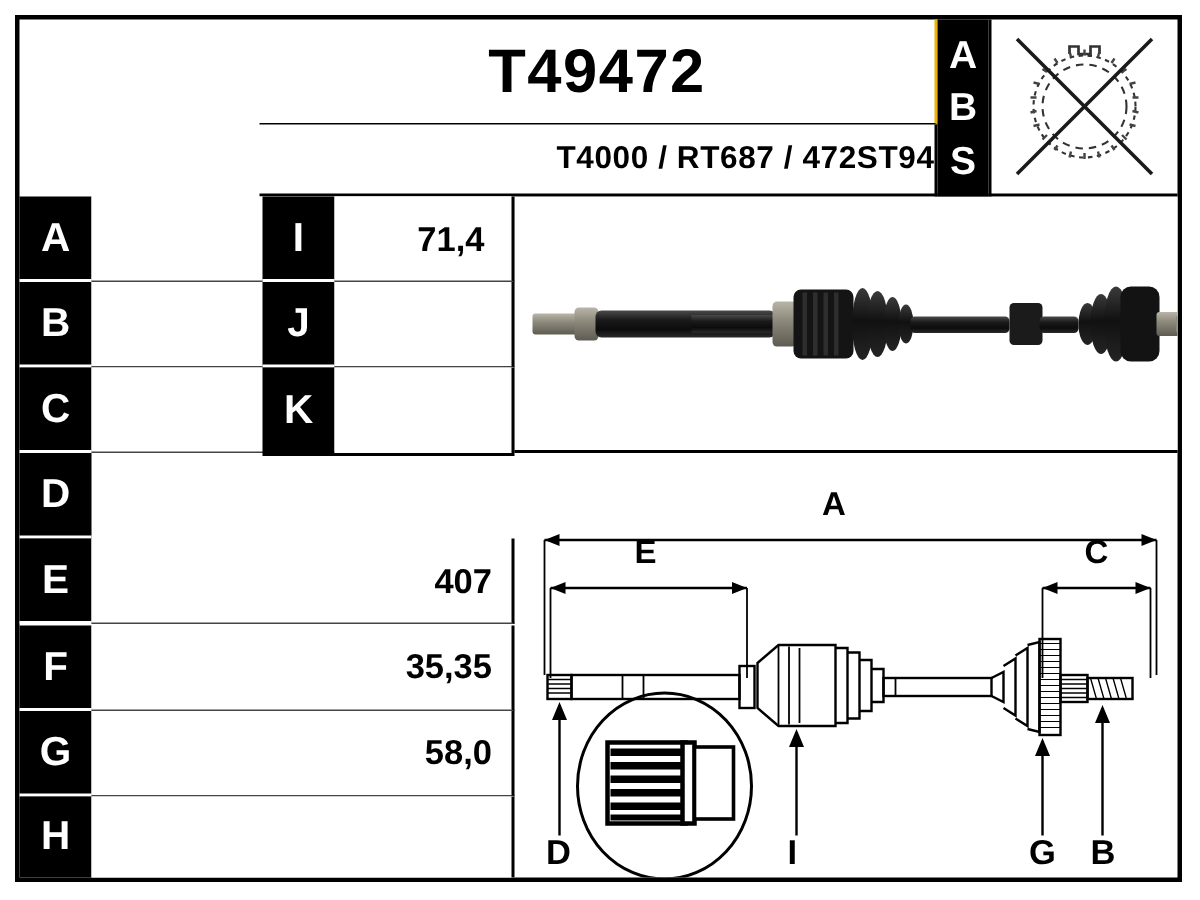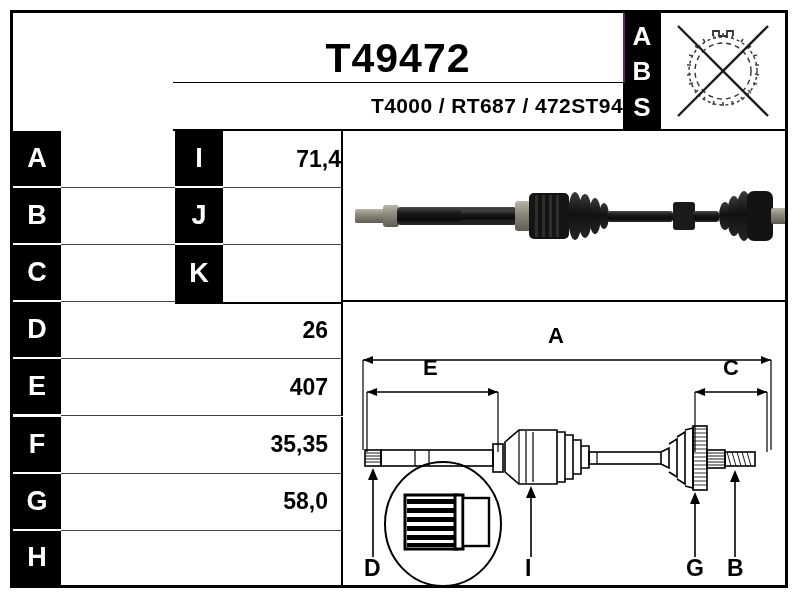--- a/index.html
+++ b/index.html
@@ -13,22 +13,22 @@
   #header{position:absolute;left:0;top:0;width:100%;height:118px;box-sizing:border-box;}
   #logo-cell{position:absolute;left:0;top:0;width:160px;height:118px;
              border-right:2px solid #000;border-bottom:2px solid #000;box-sizing:border-box;
              display:flex;flex-direction:column;align-items:center;justify-content:flex-start;
              padding-top:6px;}
   #logo-mark{width:58px;height:58px;border-radius:50%;position:relative;}
   #logo-word{font-weight:bold;font-size:31px;letter-spacing:-0.5px;line-height:1;margin-top:3px;}
   #logo-tag{font-size:7.5px;letter-spacing:2.1px;font-weight:bold;margin-top:3px;}
 
   #ref-cell{position:absolute;left:160px;top:0;width:452px;height:70px;
-            border-bottom:1px solid #000;border-right:2px solid #701a75;box-sizing:border-box;
-            display:flex;align-items:flex-end;justify-content:center;}
+            border-bottom:1px solid #000;border-right:2px solid #eab308;box-sizing:border-box;
+            display:flex;align-items:center;justify-content:center;}
   #ref-main{font-size:41px;font-weight:bold;letter-spacing:1px;}
 
   #oem-cell{position:absolute;left:160px;top:70px;width:452px;height:48px;
             border-bottom:2px solid #000;border-right:2px solid #000;box-sizing:border-box;
             display:flex;align-items:center;justify-content:flex-end;}
   #oem-text{font-size:21px;font-weight:bold;letter-spacing:0.4px;}
 
   #abs-letters{position:absolute;left:612px;top:0;width:34px;height:118px;
                background:#000;color:#fff;border-bottom:2px solid #000;box-sizing:border-box;
                display:flex;flex-direction:column;align-items:center;justify-content:space-evenly;}
@@ -52,21 +52,21 @@
   
   #ijk{position:absolute;left:162px;top:118px;width:168px;height:171.3px;}
   .jrow{position:absolute;left:0;width:168px;height:57.1px;box-sizing:border-box;}
   .jkey{position:absolute;left:0;top:0;width:48px;height:100%;background:#000;color:#fff;
         border-bottom:2px solid #fff;box-sizing:border-box;
         display:flex;align-items:center;justify-content:center;
         font-size:27px;font-weight:bold;}
   .jval{position:absolute;left:48px;top:0;right:0;height:100%;background:#fff;
         border-bottom:1.5px solid #444;border-right:2px solid #000;box-sizing:border-box;
         display:flex;align-items:center;justify-content:flex-end;
-        padding-right:0;font-size:23px;font-weight:bold;}
+        padding-right:18px;font-size:23px;font-weight:bold;}
   #ijk-bottom{position:absolute;left:162px;top:289px;width:168px;height:2px;background:#000;}
 
   
   #photo-panel{position:absolute;left:330px;top:118px;right:0;height:171px;
                box-sizing:border-box;border-bottom:2px solid #000;overflow:hidden;}
   #draw-panel{position:absolute;left:330px;top:289px;right:0;bottom:0;overflow:hidden;}
 
   .dimlabel{position:absolute;font-size:22px;font-weight:bold;}
   .calloutlabel{position:absolute;font-size:23px;font-weight:bold;}
 </style>
@@ -126,21 +126,20 @@
     <div class="trow" style="top:175.1px">
       <div class="tkey">B</div>
       <div class="tval">23</div>
     </div>
     <div class="trow" style="top:232.2px">
       <div class="tkey">C</div>
       <div class="tval">86</div>
     </div>
     <div class="trow" style="top:289.3px">
       <div class="tkey">D</div>
-      <div class="tval">26</div>
     </div>
     <div class="trow" style="top:346.4px">
       <div class="tkey">E</div>
       <div class="tval">407</div>
     </div>
     <div class="trow" style="top:403.5px">
       <div class="tkey">F</div>
       <div class="tval">35,35</div>
     </div>
     <div class="trow" style="top:460.6px">

